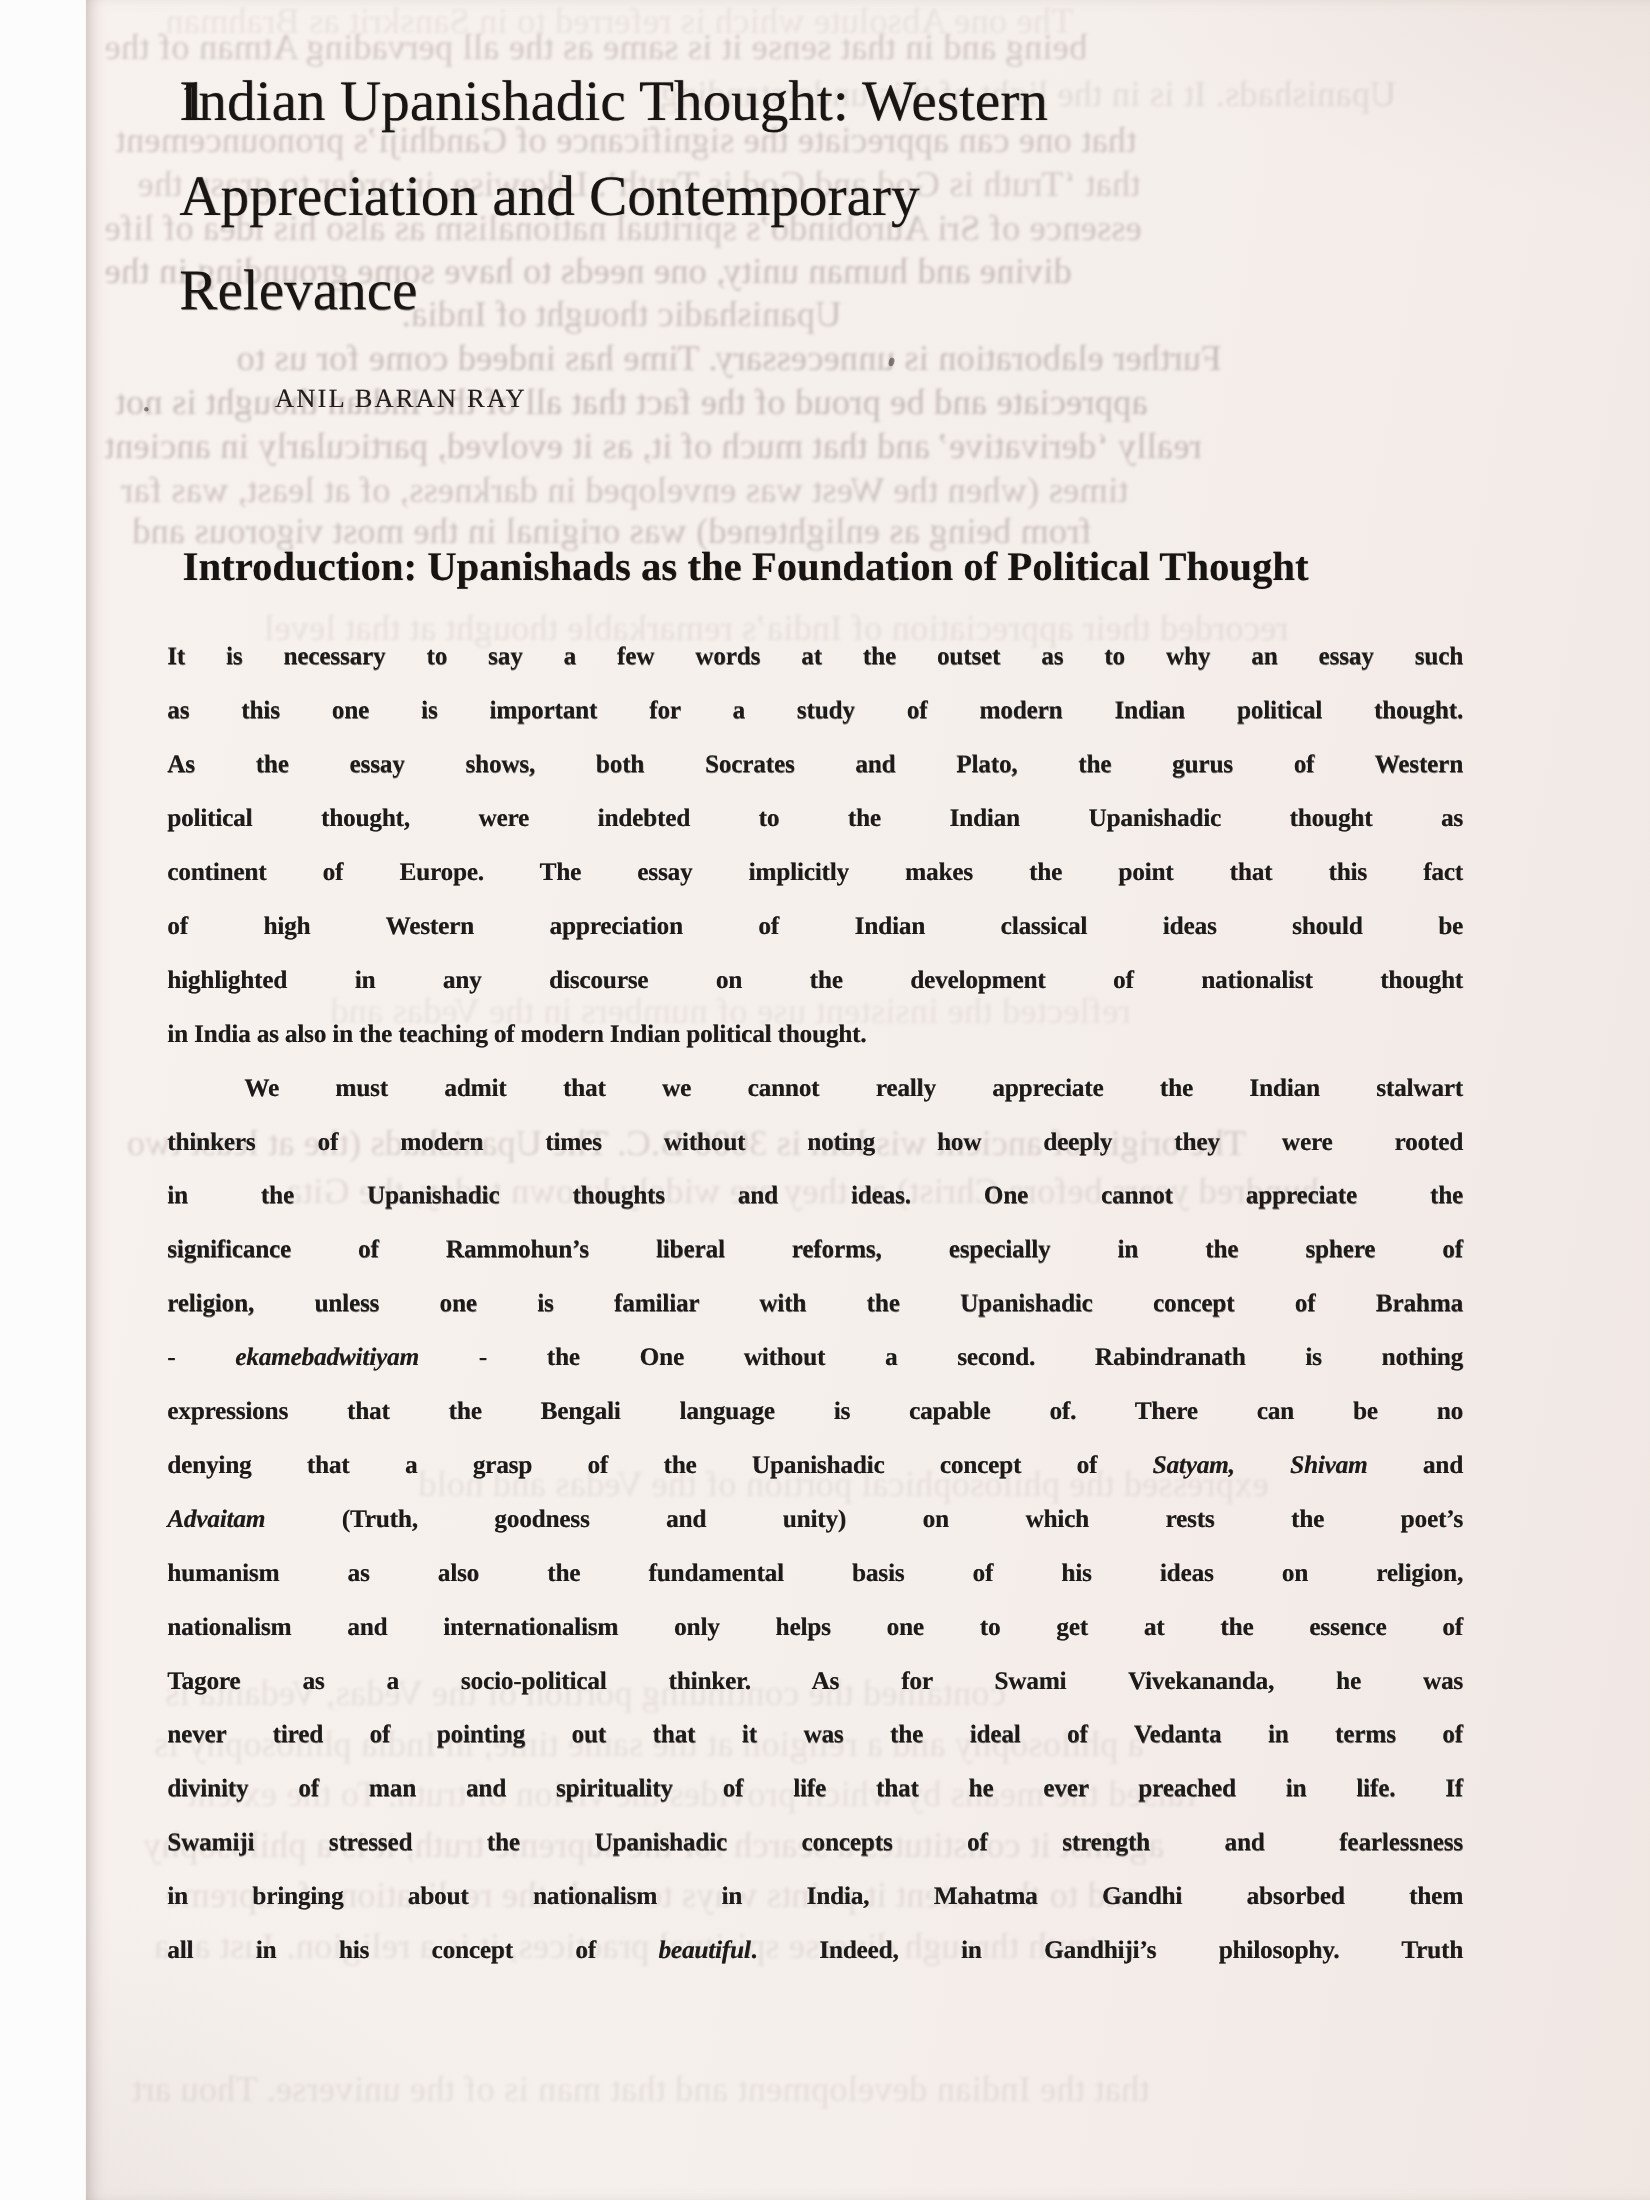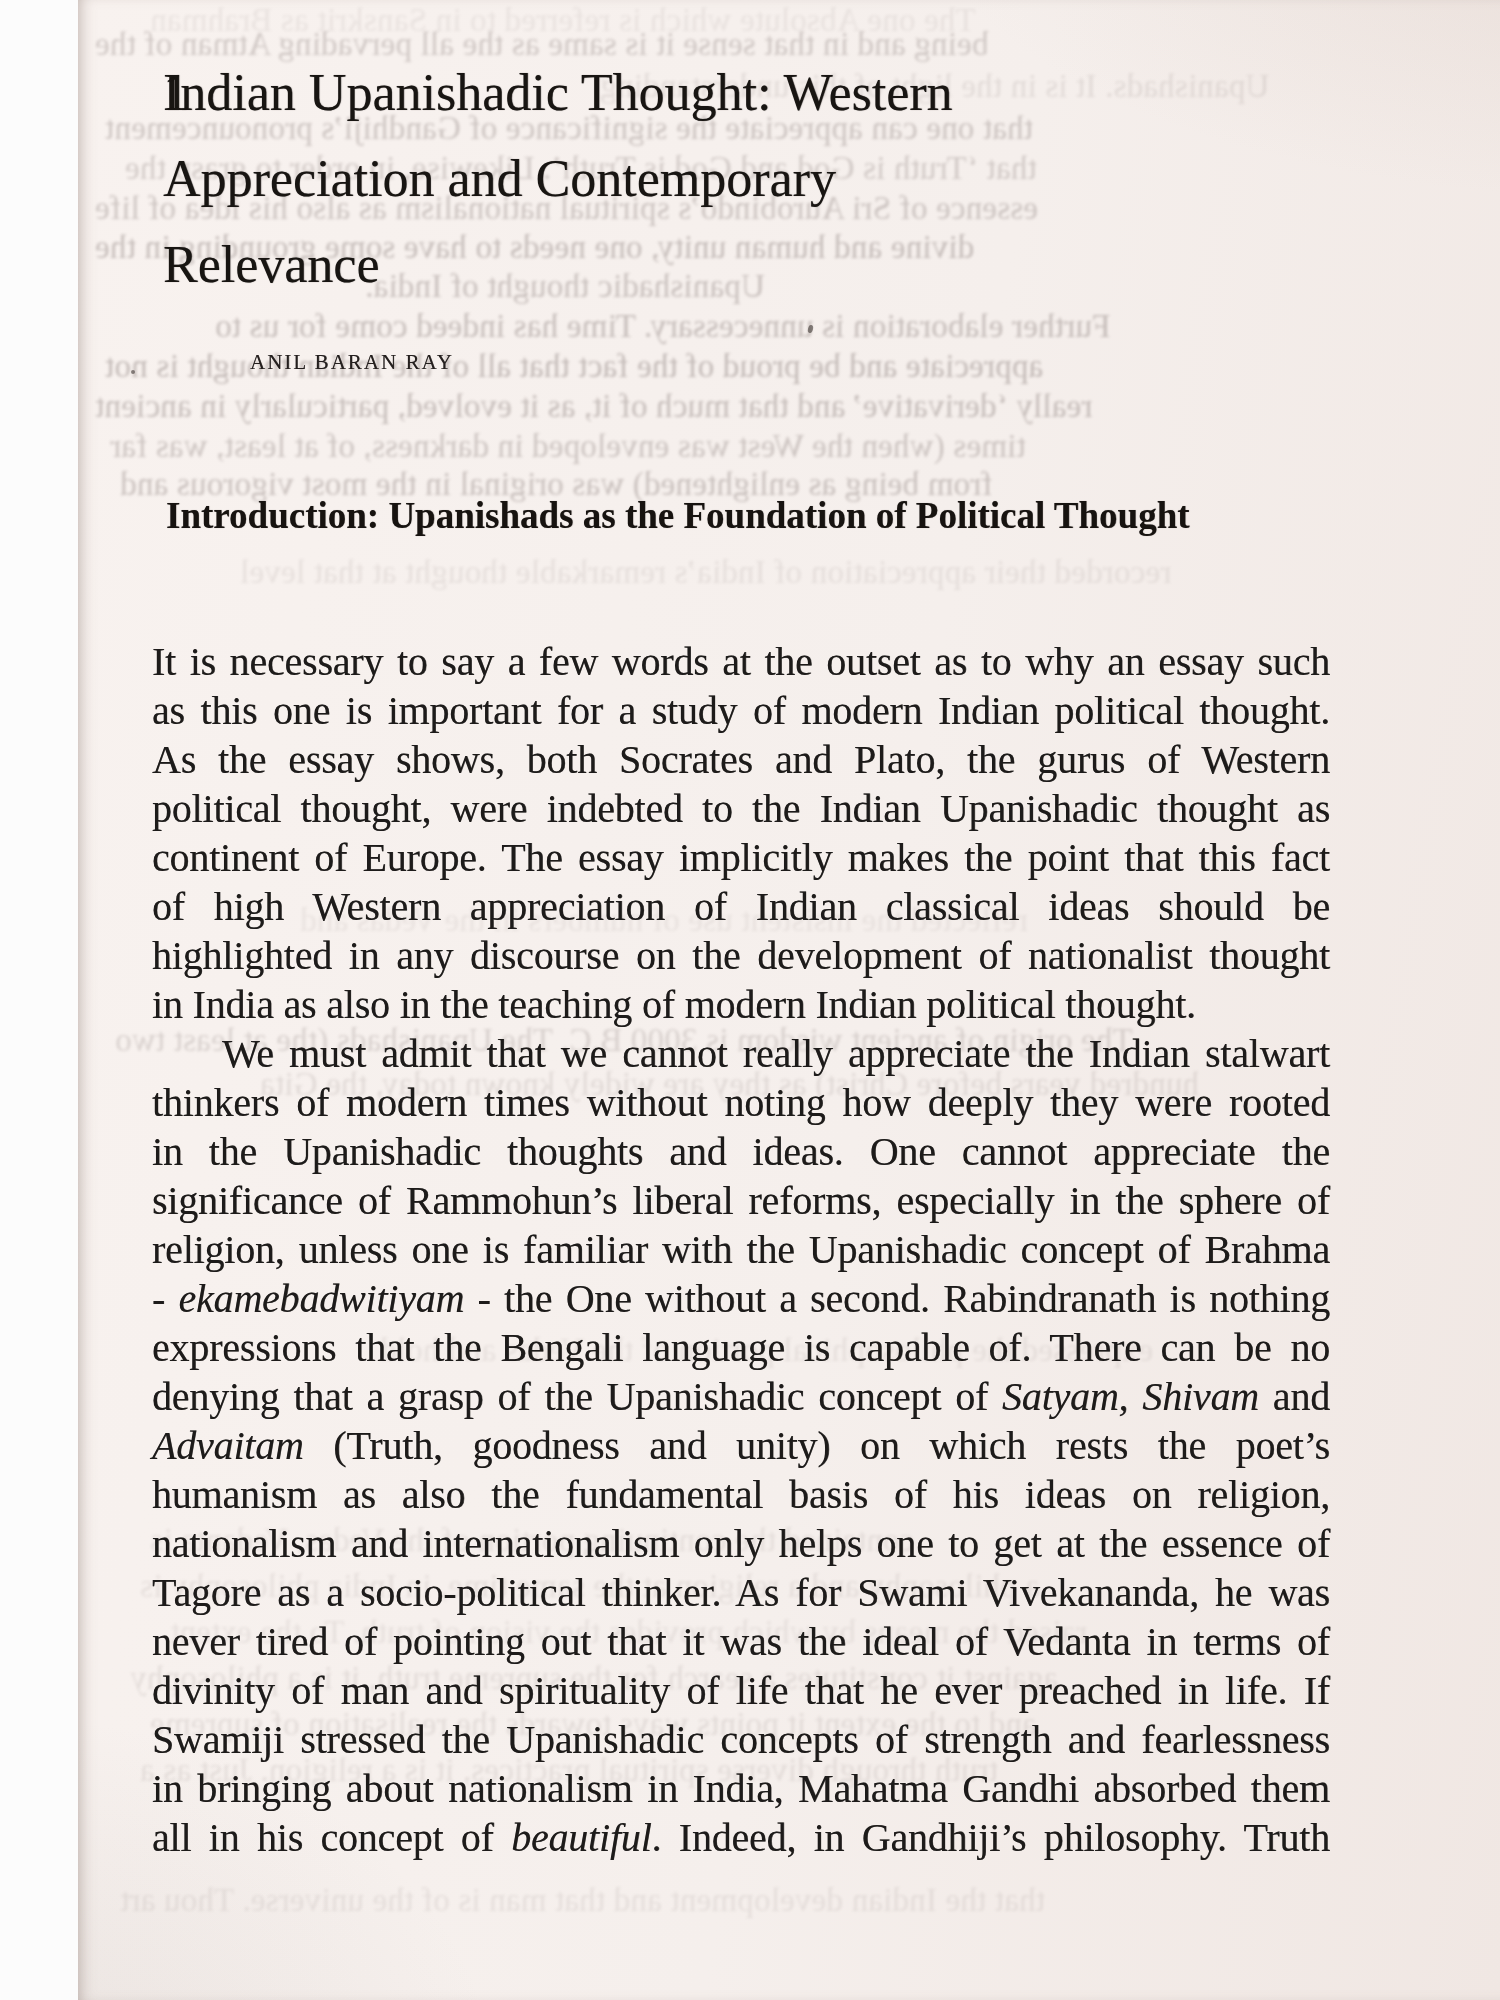--- a/index.html
+++ b/index.html
@@ -28,32 +28,33 @@
   }
   
   .chapter-head{position:absolute;top:50px;left:85px;color:#181512;}
   .chapter-number{
     position:absolute;left:0;top:0;font-size:52px;line-height:86px;
     text-shadow:.4px .4px .8px rgba(25,20,18,.6);
   }
   .chapter-title{font-size:52px;line-height:86px;
     text-shadow:.4px .4px .8px rgba(25,20,18,.6);}
   .author{
-    position:absolute;top:350px;left:172px;font-size:21px;letter-spacing:2px;
+    position:absolute;top:350px;left:172px;font-size:24px;letter-spacing:2px;
     color:#241f1e;text-shadow:.3px .3px .6px rgba(30,25,22,.55);
   }
   .section-heading{
     position:absolute;top:494px;left:88px;width:1250px;margin:0;
     font-size:37px;font-weight:700;color:#171310;line-height:44px;
     text-shadow:.3px .3px .7px rgba(25,20,16,.5);
   }
   .body-text{
-    position:absolute;top:637px;left:74px;width:1178px;
-    font-size:40px;line-height:49px;color:#1d1b1a;letter-spacing:-.2px;
+    position:absolute;top:572px;left:74px;width:1178px;
+    font-size:23px;line-height:49px;color:#1d1b1a;letter-spacing:-.2px;
     text-shadow:.3px .3px .6px rgba(28,26,24,.6);
+    font-weight:bold;
   }
   .line{text-align:justify;text-align-last:justify;}
   .line.flush{text-align-last:left;}
   .line.indent{padding-left:70px;}
   .line em{font-style:italic;}
   .speck{position:absolute;background:rgba(45,38,35,.55);border-radius:50%;}
   .speck.s1{left:730px;top:325px;width:5px;height:8px;transform:rotate(14deg);}
   .speck.s2{left:53px;top:370px;width:4px;height:4px;}
 </style>
 </head>

